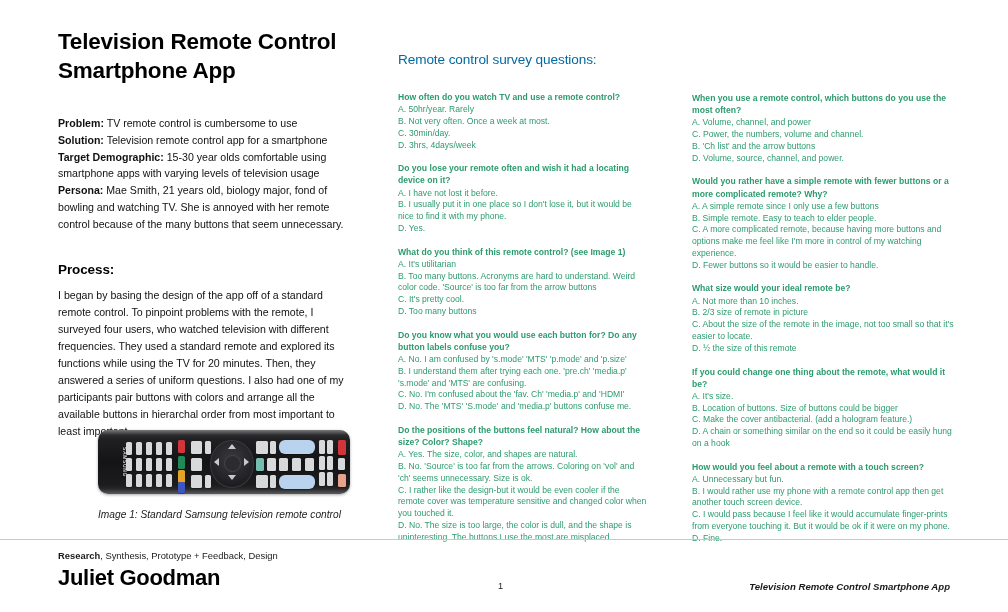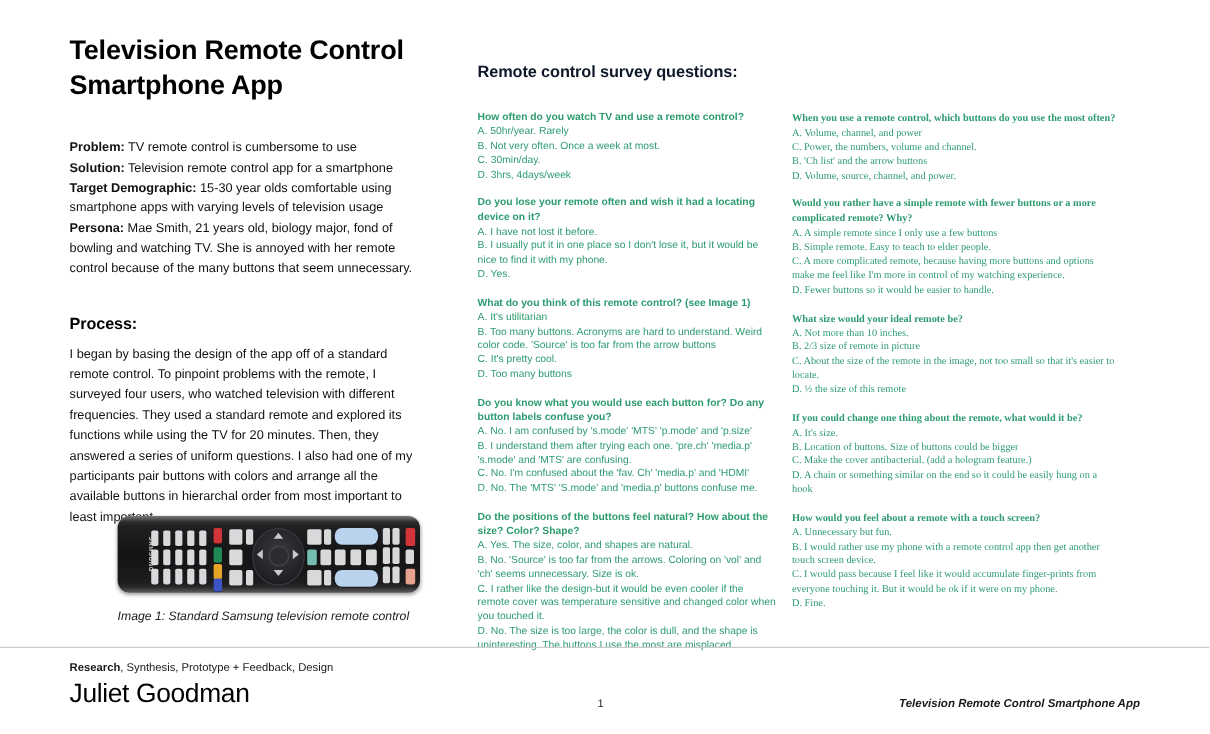--- a/index.html
+++ b/index.html
@@ -126,32 +126,32 @@
     color: #1b1b1b;
     font-family: "Liberation Sans", sans-serif;
   }
 
   
   #survey-heading {
     position: absolute;
     left: 398px;
     top: 52px;
     font-size: 13.6px;
-    font-weight: bold;
-    color: #0f172a;
+    font-weight: normal;
+    color: #0369a1;
     letter-spacing: -0.1px;
   }
   .survey-col {
     position: absolute;
     color: #2d9b6f;
     font-size: 8.6px;
     line-height: 1.37;
   }
   #survey-col-1 { left: 398px; top: 91px;  width: 250px; }
-  #survey-col-2 { left: 660px; top: 92px;  width: 270px; font-family: Liberation Serif, serif; }
+  #survey-col-2 { left: 692px; top: 92px;  width: 270px; }
 
   .qa-block { margin-bottom: 11px; }
   .qa-block:last-child { margin-bottom: 0; }
   .q-text {
     font-weight: bold;
     margin: 0 0 1px 0;
     line-height: 1.42;
   }
   .a-text {
     margin: 0;
@@ -172,21 +172,21 @@
     top: 550px;
     font-size: 9.4px;
     color: #1a1a1a;
   }
   #footer-sub b { font-weight: bold; }
   #author-name {
     position: absolute;
     left: 58px;
     top: 565px;
     font-size: 22px;
-    font-weight: normal;
+    font-weight: bold;
     color: #000;
     letter-spacing: -0.3px;
   }
   #page-number {
     position: absolute;
     left: 498px;
     top: 581px;
     font-size: 9.2px;
     color: #1a1a1a;
   }

